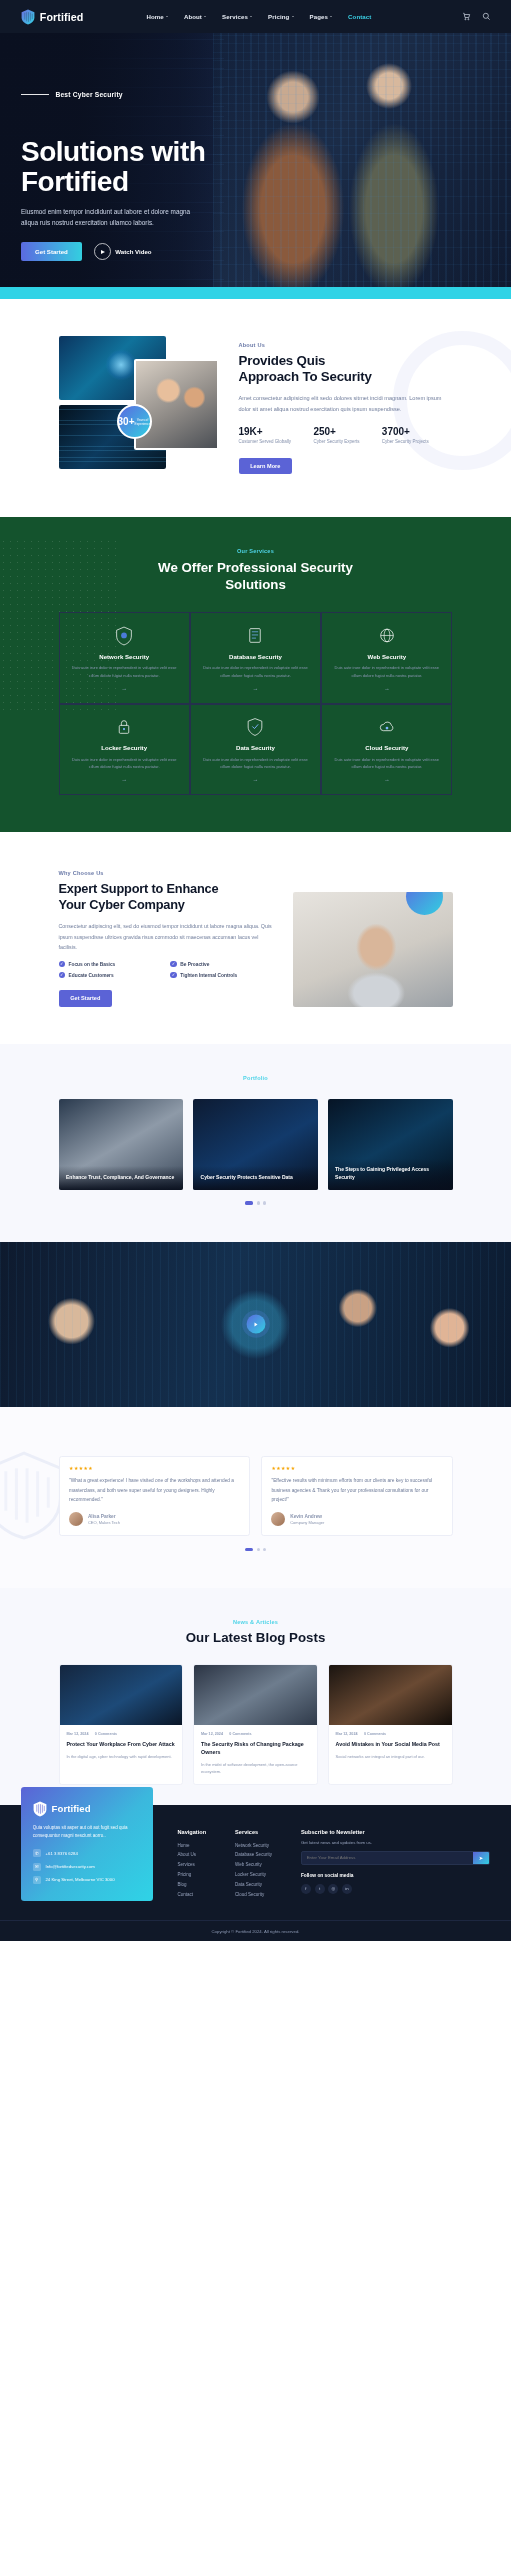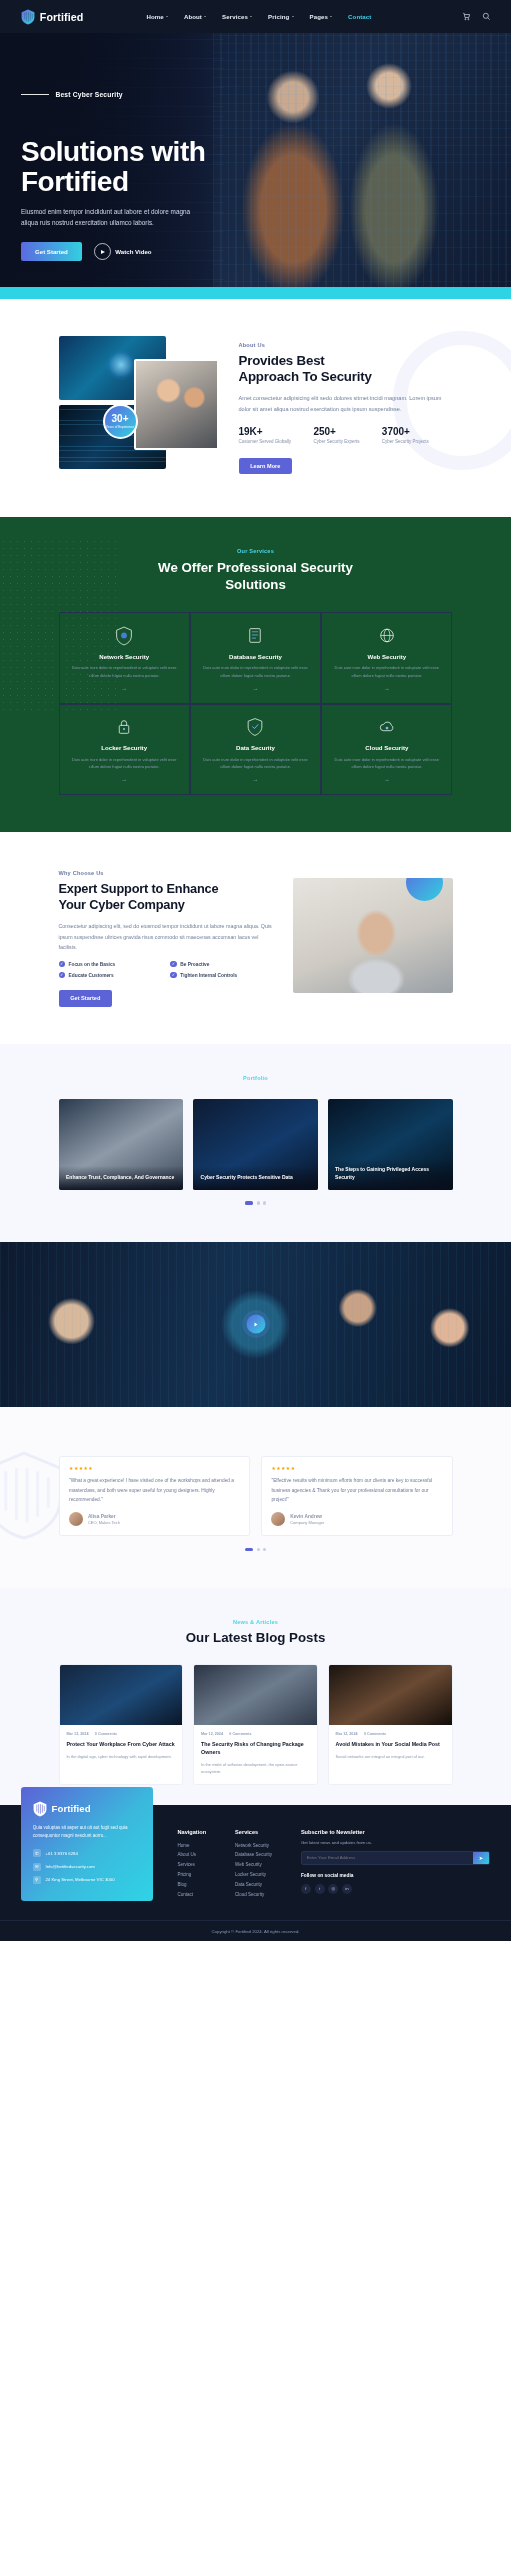--- a/index.html
+++ b/index.html
@@ -102,23 +102,23 @@
     background:repeating-linear-gradient(0deg,rgba(90,200,255,.18) 0 0.5px,transparent 0.5px 3.7px);}
   .img-c {
     position:absolute; left:75px; top:23.4px; width:85px;height:91px;border-radius:2.1px;
     background:linear-gradient(150deg,#d8cfc4,#8e8a86 55%,#4b4f55);
     border:2.7px solid #fff; overflow:hidden;
   }
   .img-c:after{content:"";position:absolute;inset:0;
     background:radial-gradient(circle 18px at 40% 34%,#e8bf9c 0 55%,transparent 70%),
                radial-gradient(circle 16px at 72% 42%,#d9a57c 0 55%,transparent 70%);}
   .badge-circle{
-    position:absolute; left:44px; top:68px; width:35px;height:35px;border-radius:50%;
+    position:absolute; left:58px; top:68px; width:35px;height:35px;border-radius:50%;
     background:linear-gradient(135deg,#5b6ae0,#32cfe1); color:#fff; display:flex;
-    flex-direction:column; align-items:center; justify-content:center; border:2.1px solid #fff;
+    flex-direction:row; align-items:center; justify-content:center; border:2.1px solid #fff;
   }
   .badge-circle b{ font-size:10px; line-height:1; }
   .badge-circle span{ font-size:3.2px; line-height:1.25; text-align:center; margin-top:1.6px; opacity:.95;}
   .about-text { padding-top:6.4px; flex:1; }
   .tagline { color:#6b7aa8; font-size:5.6px; font-weight:700; letter-spacing:0.2px; }
   .about-text h2 { font-size:13.3px; line-height:1.25; margin-top:4.3px; font-weight:700; letter-spacing:-0.2px;}
   .about-text p { color:#717e9c; font-size:5.6px; line-height:1.9; margin-top:7.5px; }
   .stats { display:flex; gap:22.4px; margin-top:11.7px; }
   .stat b { font-size:10px; display:block; font-weight:700; }
   .stat span { font-size:4.5px; color:#8490ac; display:block; line-height:1.5; margin-top:2.1px;}
@@ -143,21 +143,21 @@
   .card {
     border:0.5px solid #24314c; padding:12.8px 11.7px 10.7px; text-align:center; min-height:70px;
   }
   .card-ic { width:18px;height:20px;margin:0 auto 6.4px; display:block; }
   .card h3 { color:#fff; font-size:6.1px; font-weight:700; }
   .card p { color:#8b97b4; font-size:4px; line-height:1.85; margin-top:4.8px; }
   .arrow { color:#9fb0cf; font-size:5.9px; margin-top:5.9px; display:inline-block; }
 
   
   .expert { background:#fff; padding:33px 0 37px; }
-  .expert-grid { display:flex; gap:18px; align-items:center; }
+  .expert-grid { display:flex; gap:18px; align-items:flex-end; }
   .expert-left { flex:1; padding-top:5.3px; }
   .expert-left h2 { font-size:12.8px; line-height:1.3; margin-top:4.3px; font-weight:700; letter-spacing:-0.2px;}
   .expert-left p { color:#717e9c; font-size:5.3px; line-height:1.95; margin-top:7.5px; }
   .checks { margin-top:8.5px; display:grid; grid-template-columns:1fr 1fr; gap:4.8px 7.5px;}
   .chk { display:flex; align-items:center; gap:3.7px; font-size:4.8px; color:#3c4763; font-weight:600;}
   .chk .dot {
     width:6.4px;height:6.4px;border-radius:50%;background:#5b63d6;color:#fff;font-size:3.7px;
     display:flex;align-items:center;justify-content:center;flex:none;
   }
   .expert-img {
@@ -346,21 +346,21 @@
       <div class="img-b"></div>
       <div class="img-c"></div>
       <div class="badge-circle">
         <b>30+</b>
         <span>Years of Experience</span>
       </div>
     </div>
     <div class="about-text">
       <div class="tagline">About Us</div>
       <h2>
-        <span>Provides Best</span><br>
+        <span>Provides Quis</span><br>
         <span>Approach To Security</span>
       </h2>
       <p>Amet consectetur adipisicing elit sedo dolores sitmet incidi magnam. Lorem ipsum dolor sit amet aliqua nostrud exercitation quis ipsum suspendisse.</p>
       <div class="stats">
         <div class="stat">
           <b>19K+</b>
           <span>Customer Served Globally</span>
         </div>
         <div class="stat">
           <b>250+</b>

